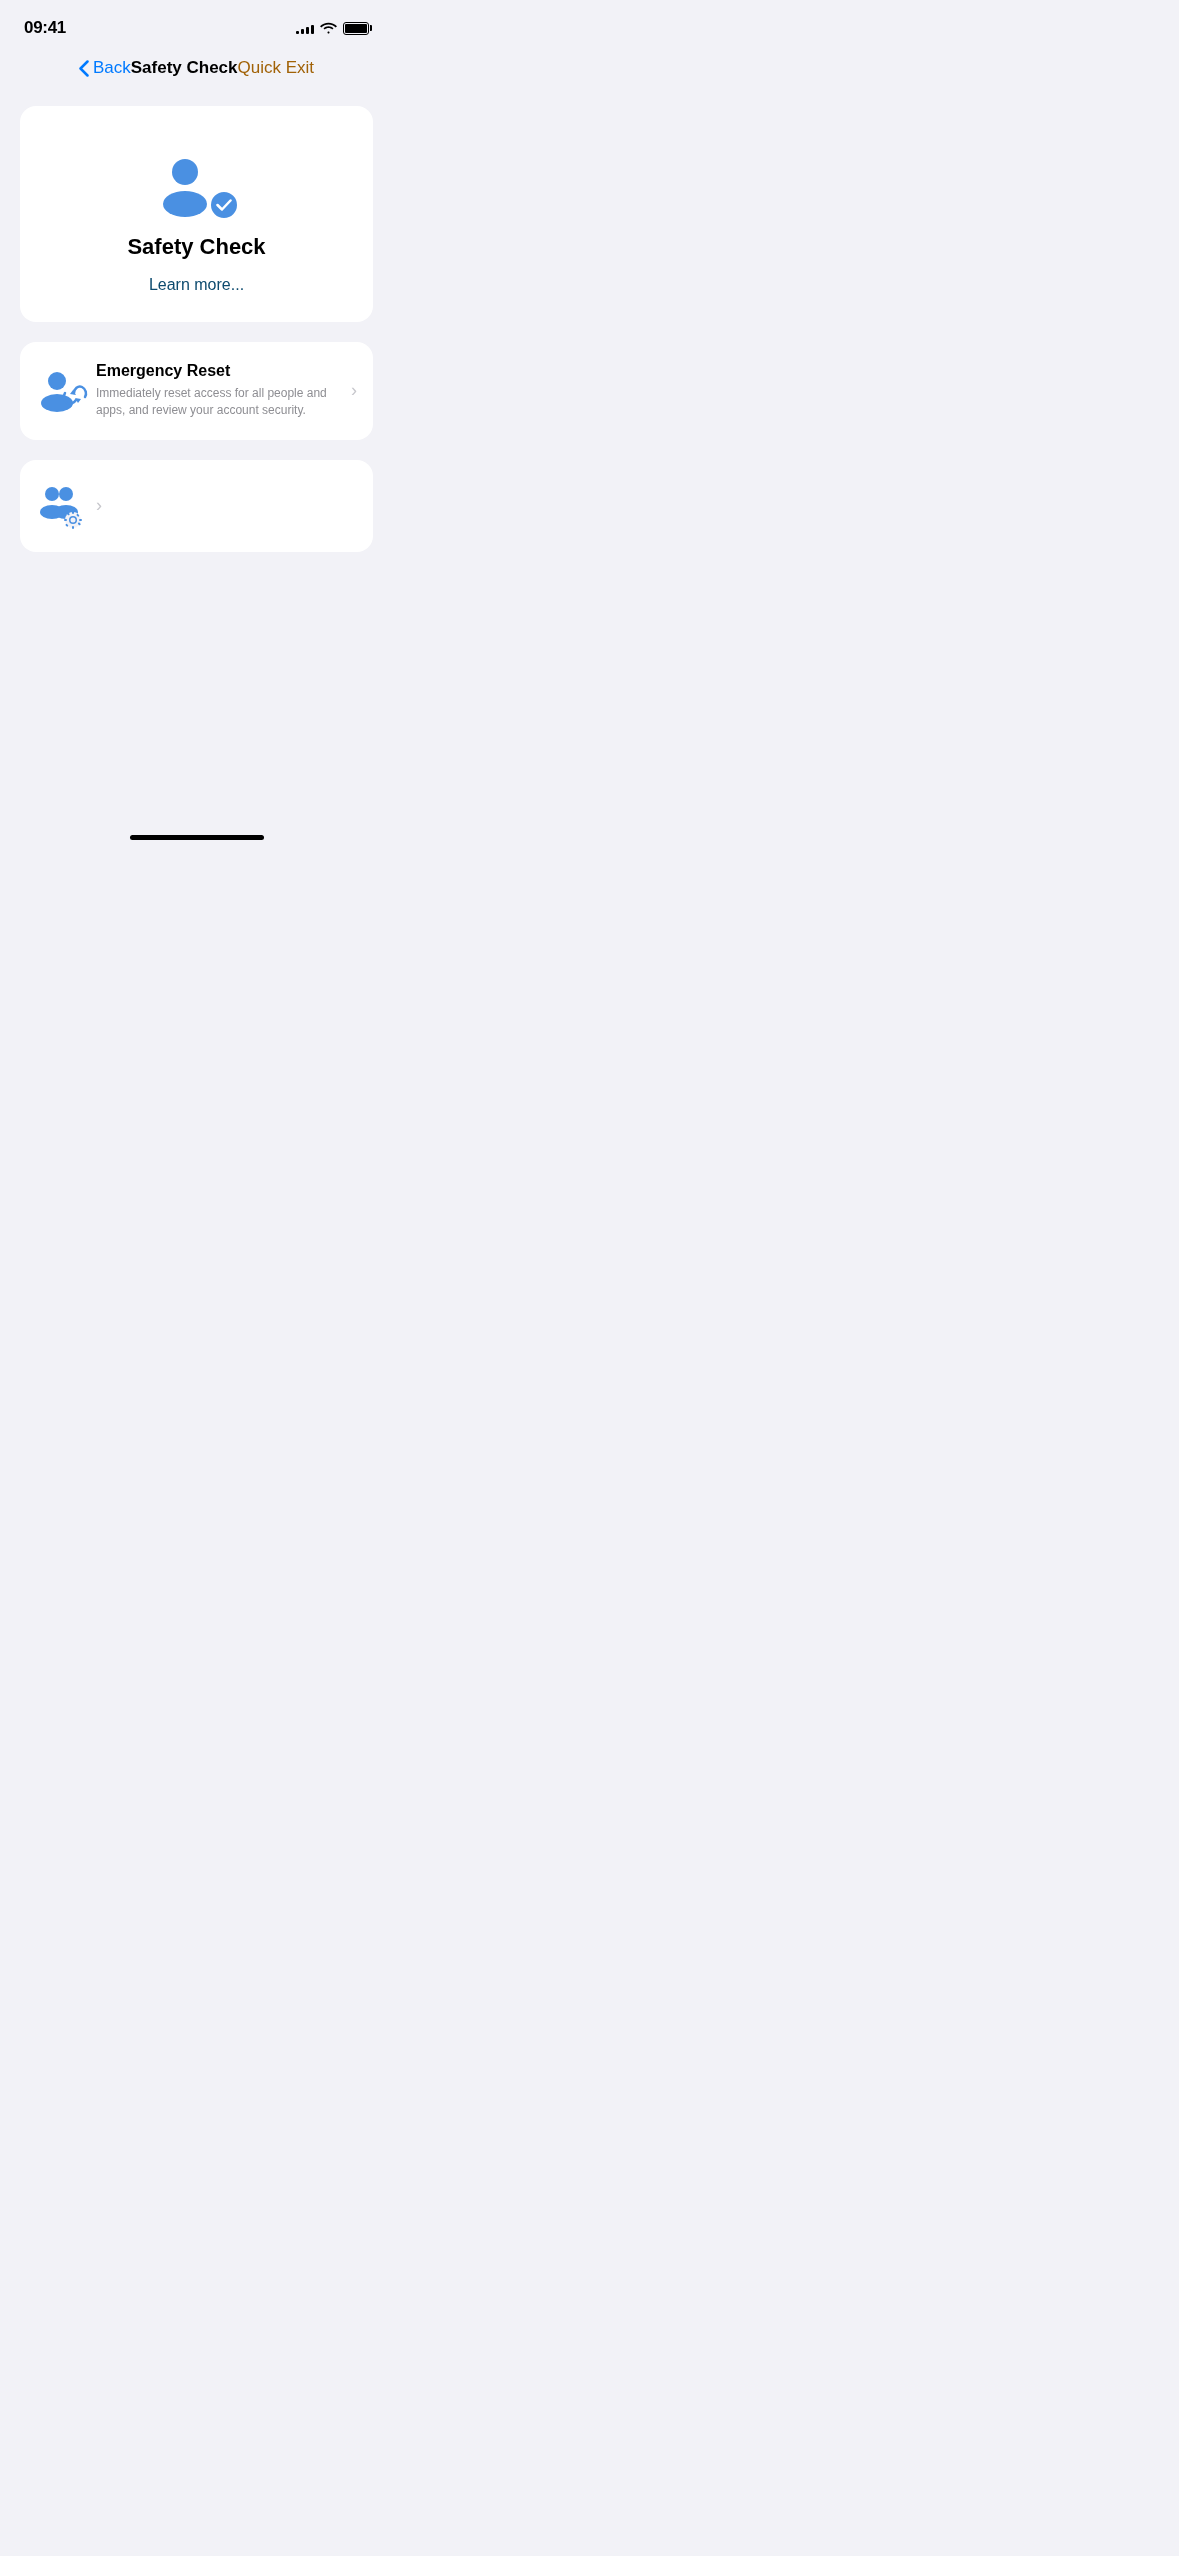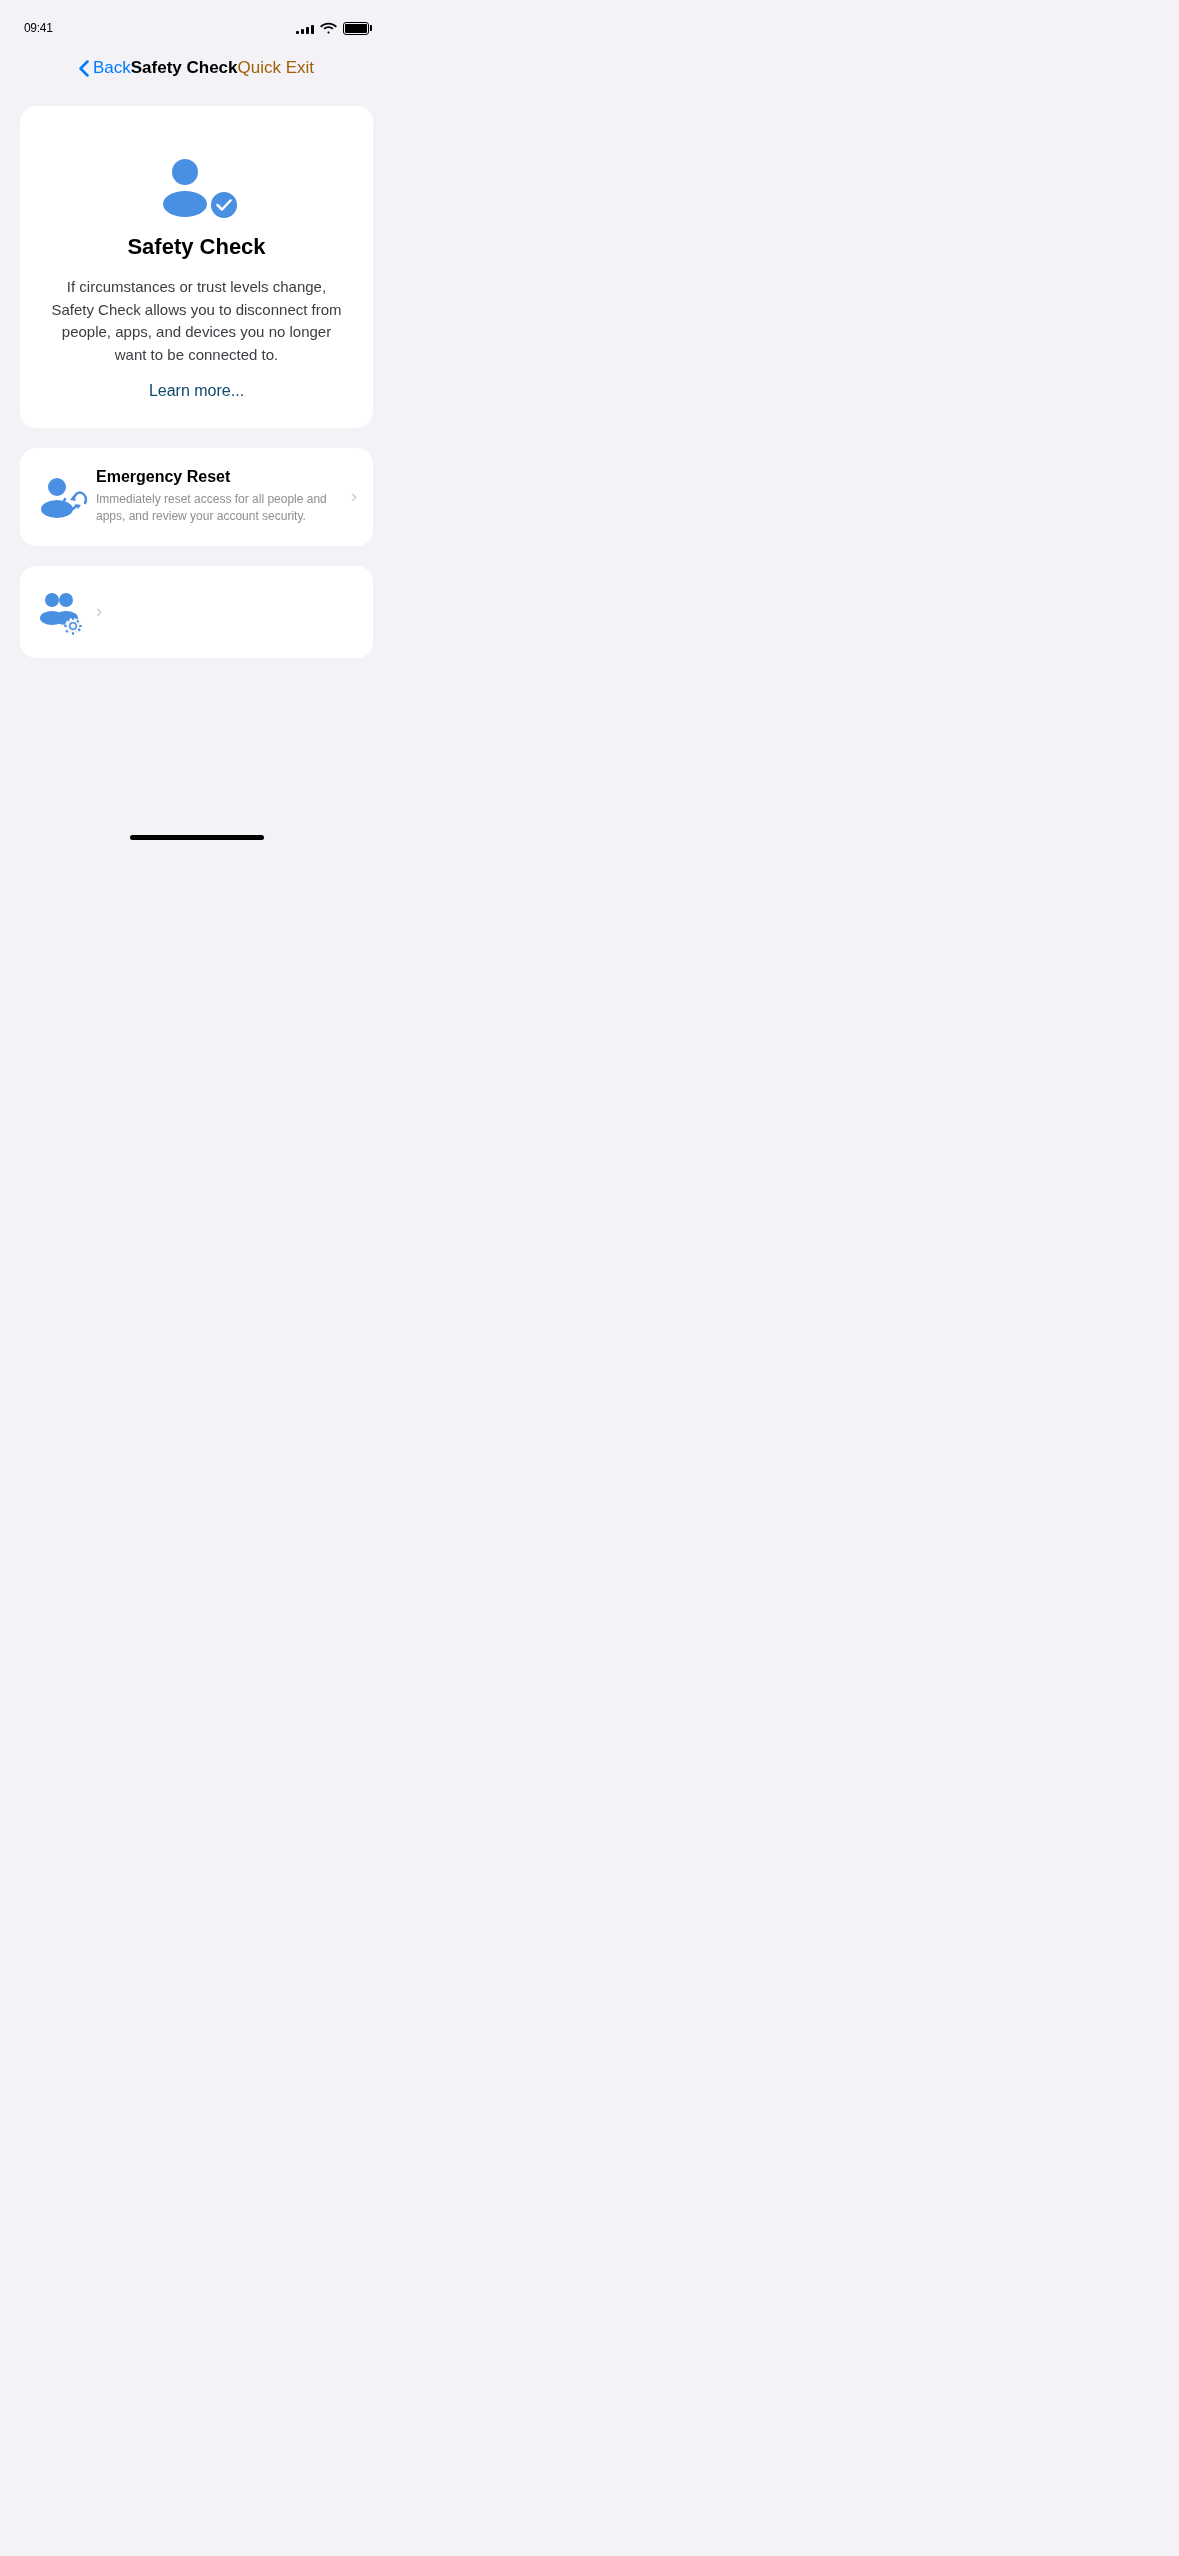--- a/index.html
+++ b/index.html
@@ -23,22 +23,22 @@
     
     .status-bar {
       display: flex;
       justify-content: space-between;
       align-items: center;
       padding: 14px 24px 8px 24px;
       height: 50px;
     }
 
     .status-time {
-      font-size: 12px;
-      font-weight: 400;
+      font-size: 17px;
+      font-weight: 700;
       letter-spacing: -0.3px;
     }
 
     .status-icons {
       display: flex;
       align-items: center;
       gap: 6px;
     }
 
     .signal-bars {
@@ -289,21 +289,20 @@
         <ellipse cx="28" cy="50" rx="22" ry="13" fill="#4a90e2"></ellipse>
       </svg>
 
       <div class="check-badge">
         <svg width="16" height="12" viewBox="0 0 16 12" fill="none">
           <path d="M1.5 6L6 10.5L14.5 1.5" stroke="white" stroke-width="2.5" stroke-linecap="round" stroke-linejoin="round"></path>
         </svg>
       </div>
     </div>
     <div class="info-card-title">Safety Check</div>
-    <div class="info-card-desc">If circumstances or trust levels change, Safety Check allows you to disconnect from people, apps, and devices you no longer want to be connected to.</div>
     <span class="learn-more-link">Learn more...</span>
   </div>
 
   <div class="action-card">
     <div class="action-icon">
 
       <svg width="52" height="52" viewBox="0 0 52 52" fill="none">
         <circle cx="21" cy="16" r="9" fill="#4a90e2"></circle>
         <ellipse cx="21" cy="38" rx="16" ry="9" fill="#4a90e2"></ellipse>
 

